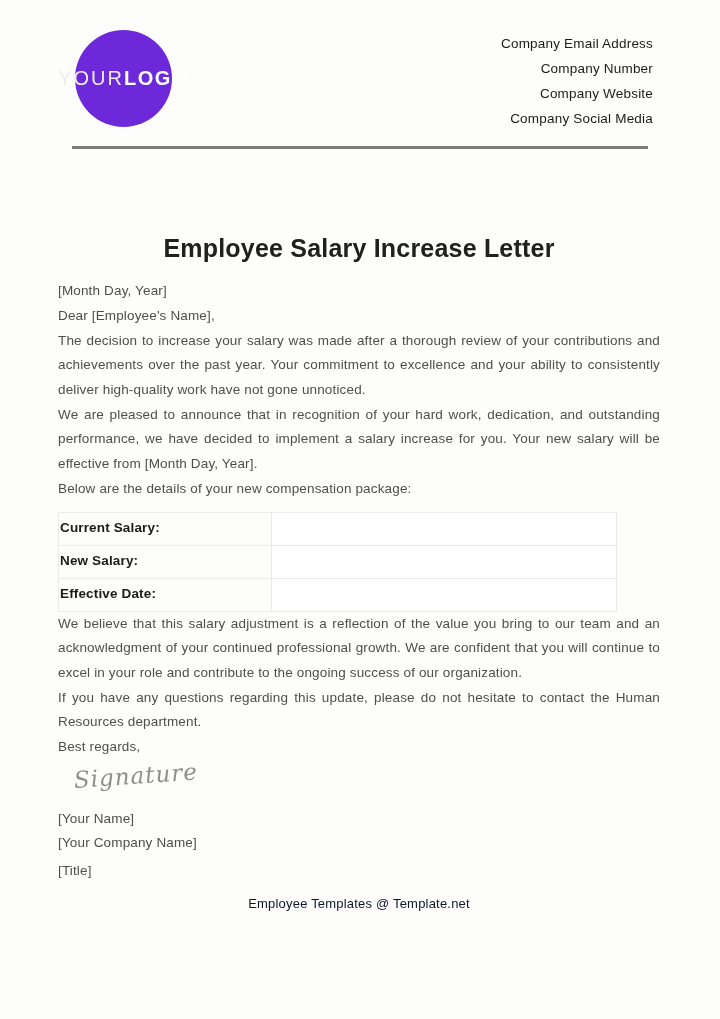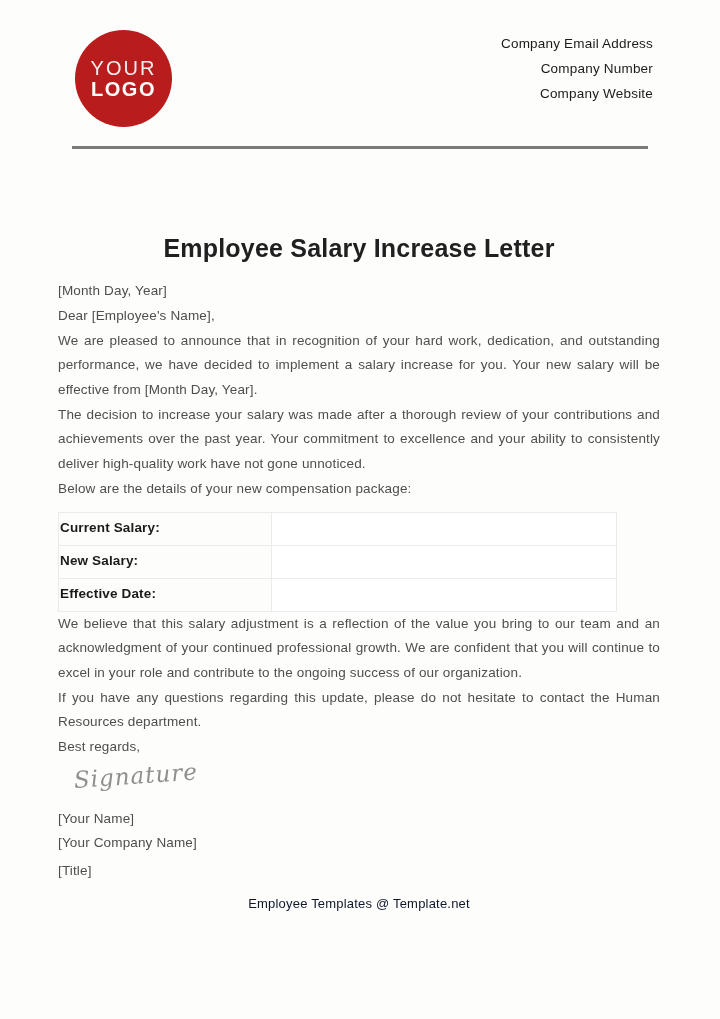--- a/index.html
+++ b/index.html
@@ -19,23 +19,22 @@
     margin-top: 30px;
     height: 97px;
   }
   .logo-circle {
     position: absolute;
     left: 17px;
     top: 0;
     width: 97px;
     height: 97px;
     border-radius: 50%;
-    background: #b91c1c;
+    background: #6d28d9;
     display: flex;
-    flex-direction: column;
     align-items: center;
     justify-content: center;
   }
   .logo-line1 {
     color: #ededed;
     font-size: 20px;
     font-weight: 300;
     letter-spacing: 2px;
     line-height: 21px;
   }
@@ -141,33 +140,34 @@
 
   <div class="header">
     <div class="logo-circle">
       <span class="logo-line1">YOUR</span>
       <span class="logo-line2">LOGO</span>
     </div>
     <div class="contact-block">
       <div class="contact-line">Company Email Address</div>
       <div class="contact-line">Company Number</div>
       <div class="contact-line">Company Website</div>
+      <div class="contact-line">Company Social Media</div>
     </div>
   </div>
 
   <div class="header-divider"></div>
 
   <h1 class="letter-title">Employee Salary Increase Letter</h1>
 
   <div class="letter-body">
     <div class="line">[Month Day, Year]</div>
     <div class="line">Dear [Employee's Name],</div>
 
+    <p class="para">The decision to increase your salary was made after a thorough review of your contributions and achievements over the past year. Your commitment to excellence and your ability to consistently deliver high-quality work have not gone unnoticed.</p>
     <p class="para">We are pleased to announce that in recognition of your hard work, dedication, and outstanding performance, we have decided to implement a salary increase for you. Your new salary will be effective from [Month Day, Year].</p>
-    <p class="para">The decision to increase your salary was made after a thorough review of your contributions and achievements over the past year. Your commitment to excellence and your ability to consistently deliver high-quality work have not gone unnoticed.</p>
     <div class="line">Below are the details of your new compensation package:</div>
 
     <table class="salary-table">
       <tbody>
         <tr>
           <td class="cell-label">Current Salary:</td>
           <td class="cell-value"></td>
         </tr>
         <tr>
           <td class="cell-label">New Salary:</td>

